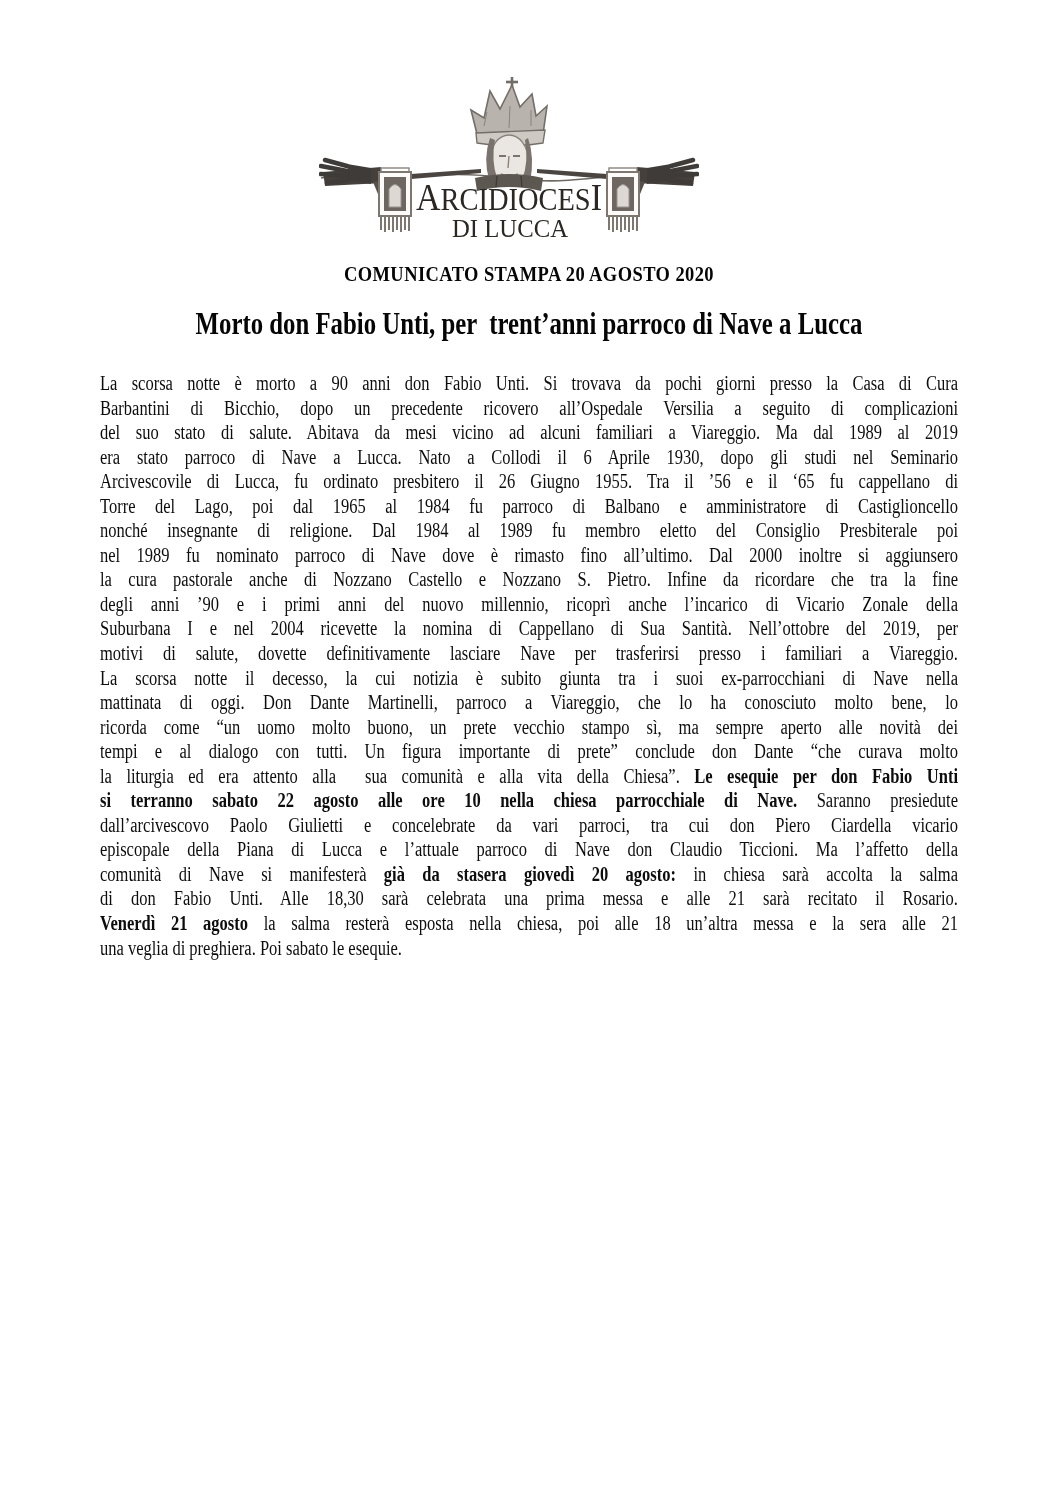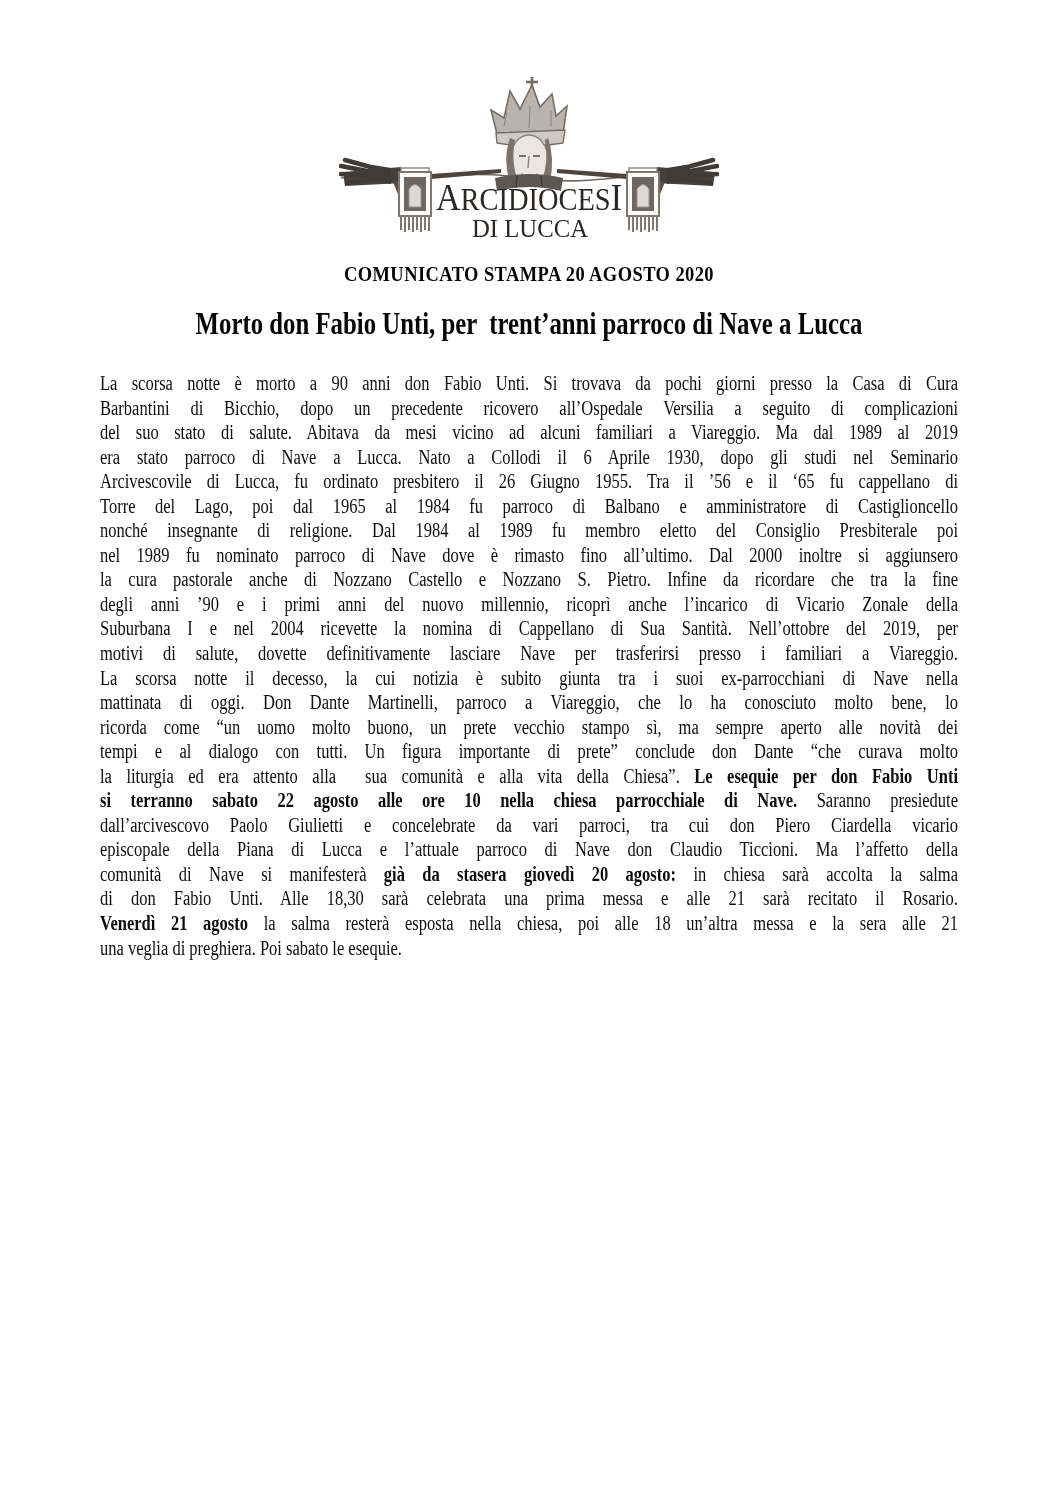--- a/index.html
+++ b/index.html
@@ -6,21 +6,21 @@
   body {
     width: 1058px; height: 1497px;
     background: #ffffff;
     font-family: "Liberation Serif", "DejaVu Serif", serif;
     color: #0a0a0a;
     overflow: hidden;
   }
   .page { position: relative; width: 1058px; height: 1497px; background: #ffffff; }
 
   .logo {
-    position: absolute; left: 339px; top: 76px;
+    position: absolute; left: 319px; top: 76px;
     width: 380px; height: 182px;
   }
 
   .kicker {
     position: absolute; left: 0; top: 261px; width: 1058px;
     text-align: center;
     font-weight: bold; font-size: 22px; line-height: 26px;
     letter-spacing: 0.5px;
     transform: scaleX(0.84); transform-origin: center top;
     color: #050505;

